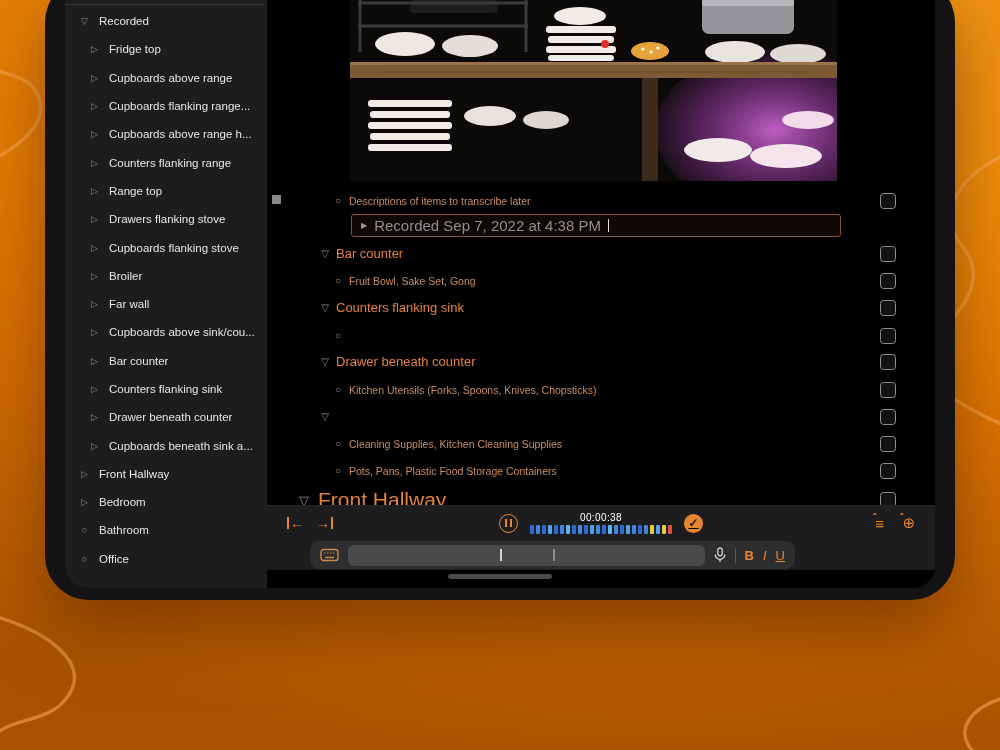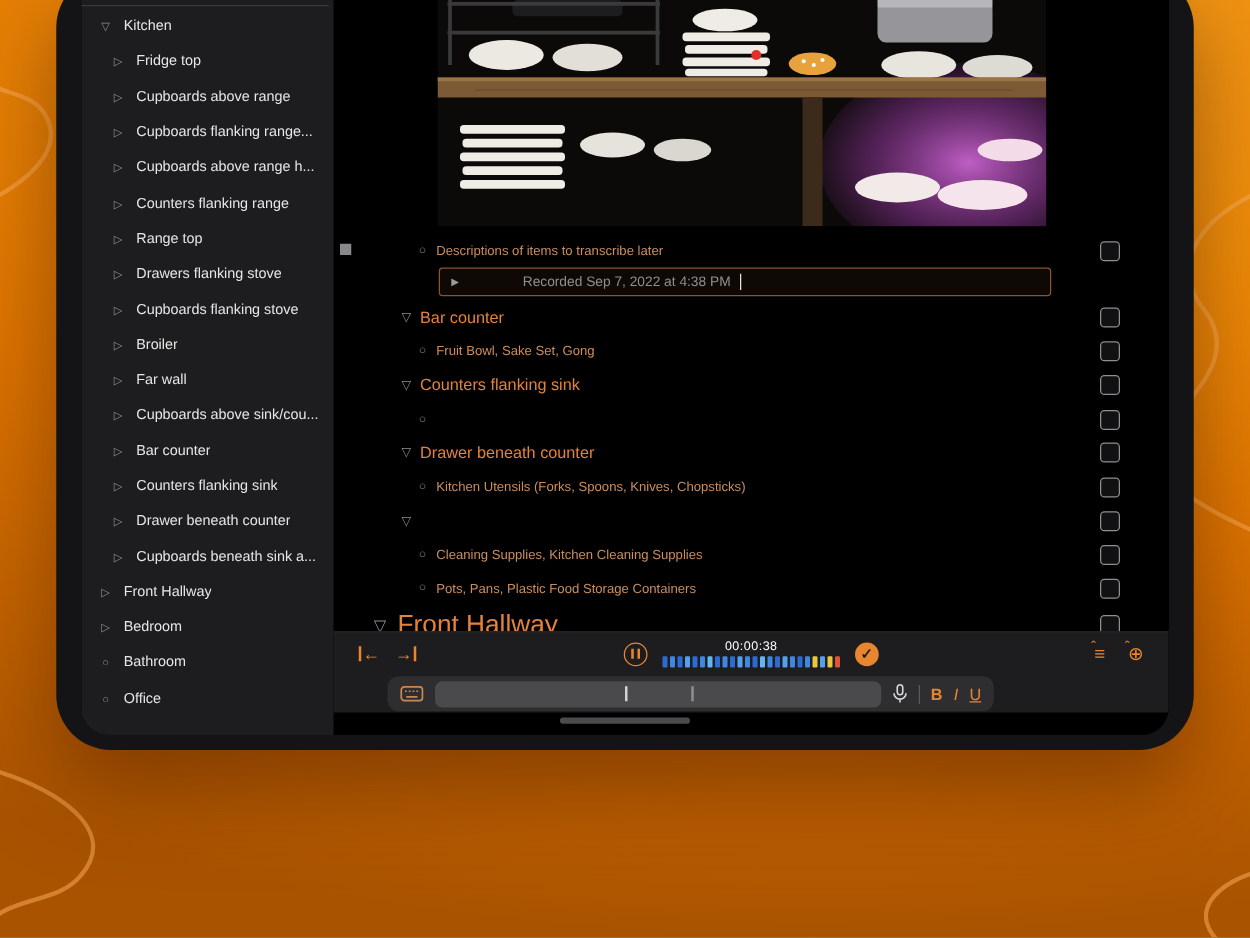--- a/index.html
+++ b/index.html
@@ -35,31 +35,31 @@
   .row-section .row-text{color:#e5823a;font-size:13px;}
   .row-big{padding-left:28px;height:30px;}
   .row-big .bullet{font-size:13px;width:18px;margin-right:5px;}
   .row-big .row-text{color:#e5823a;font-size:21px;}
   .checkbox{width:14px;height:14px;border:1.5px solid #8e8e93;border-radius:3.5px;background:rgba(28,28,30,.6);margin-left:auto;flex:none;}
 
   .audio-chip{position:absolute;left:84px;top:214px;width:490px;height:23px;box-sizing:border-box;
     border:1px solid #8a5432;border-radius:3px;background:rgba(138,84,50,.10);
     display:flex;align-items:center;padding:0 9px;}
   .chip-play{color:#9a9a9e;font-size:8px;margin-right:7px;}
-  .chip-label{color:#8e8e93;font-size:11px;margin-left:44px;}
+  .chip-label{color:#8e8e93;font-size:15px;}
   .chip-cursor{width:1.5px;height:13px;background:#e8e0d6;margin-left:7px;}
 
   
   .toolbar{position:absolute;left:0;right:0;top:505px;height:35px;background:#1d1d1f;border-top:1px solid #262628;
     display:flex;align-items:center;box-sizing:border-box;padding:0 20px;}
   .tb-left{display:flex;align-items:center;gap:12px;}
   .tb-icon{color:#e7862f;font-size:14px;font-weight:bold;display:inline-flex;align-items:center;cursor:pointer;}
   .tb-icon .bar{width:2px;height:12px;background:#e7862f;}
   .outdent .bar{margin-right:1px;} .indent .bar{margin-left:1px;}
-  .tb-center{position:absolute;left:50%;top:50%;transform:translate(-50%,-50%);display:flex;align-items:center;gap:12px;}
+  .tb-center{position:absolute;left:50%;top:50%;transform:translate(-50%,-50%);display:flex;align-items:center;gap:12px;text-decoration:underline;}
   .pause-btn{width:19px;height:19px;border:1.6px solid #e7862f;border-radius:50%;display:flex;align-items:center;justify-content:center;gap:2.5px;cursor:pointer;box-sizing:border-box;}
   .pause-btn i{display:block;width:2.5px;height:8px;background:#e7862f;}
   .rec-col{display:flex;flex-direction:column;align-items:center;}
   .rec-time{color:#fff;font-size:10px;letter-spacing:.4px;}
   .meter{display:flex;gap:2px;margin-top:2px;}
   .meter span{display:block;width:4px;height:9px;border-radius:1px;}
   .check-btn{width:19px;height:19px;background:#e7862f;border-radius:50%;color:#1d1d1f;font-size:12px;font-weight:bold;
     display:flex;align-items:center;justify-content:center;cursor:pointer;}
   .tb-right{display:flex;align-items:center;gap:16px;margin-left:auto;}
   .caret-mini{font-size:10px;position:relative;top:-6px;margin-right:-1px;font-weight:bold;}
@@ -99,21 +99,21 @@
   </svg>
 
   <div class="tablet">
     <div class="screen">
 
       <aside class="sidebar">
         <div class="sb-topline"></div>
 
         <div class="sb-row">
           <span class="sb-icon">▽</span>
-          <span class="sb-label">Kitchen</span>
+          <span class="sb-label">Recorded</span>
         </div>
         <div class="sb-row lvl1">
           <span class="sb-icon">▷</span>
           <span class="sb-label">Fridge top</span>
         </div>
         <div class="sb-row lvl1">
           <span class="sb-icon">▷</span>
           <span class="sb-label">Cupboards above range</span>
         </div>
         <div class="sb-row lvl1">

